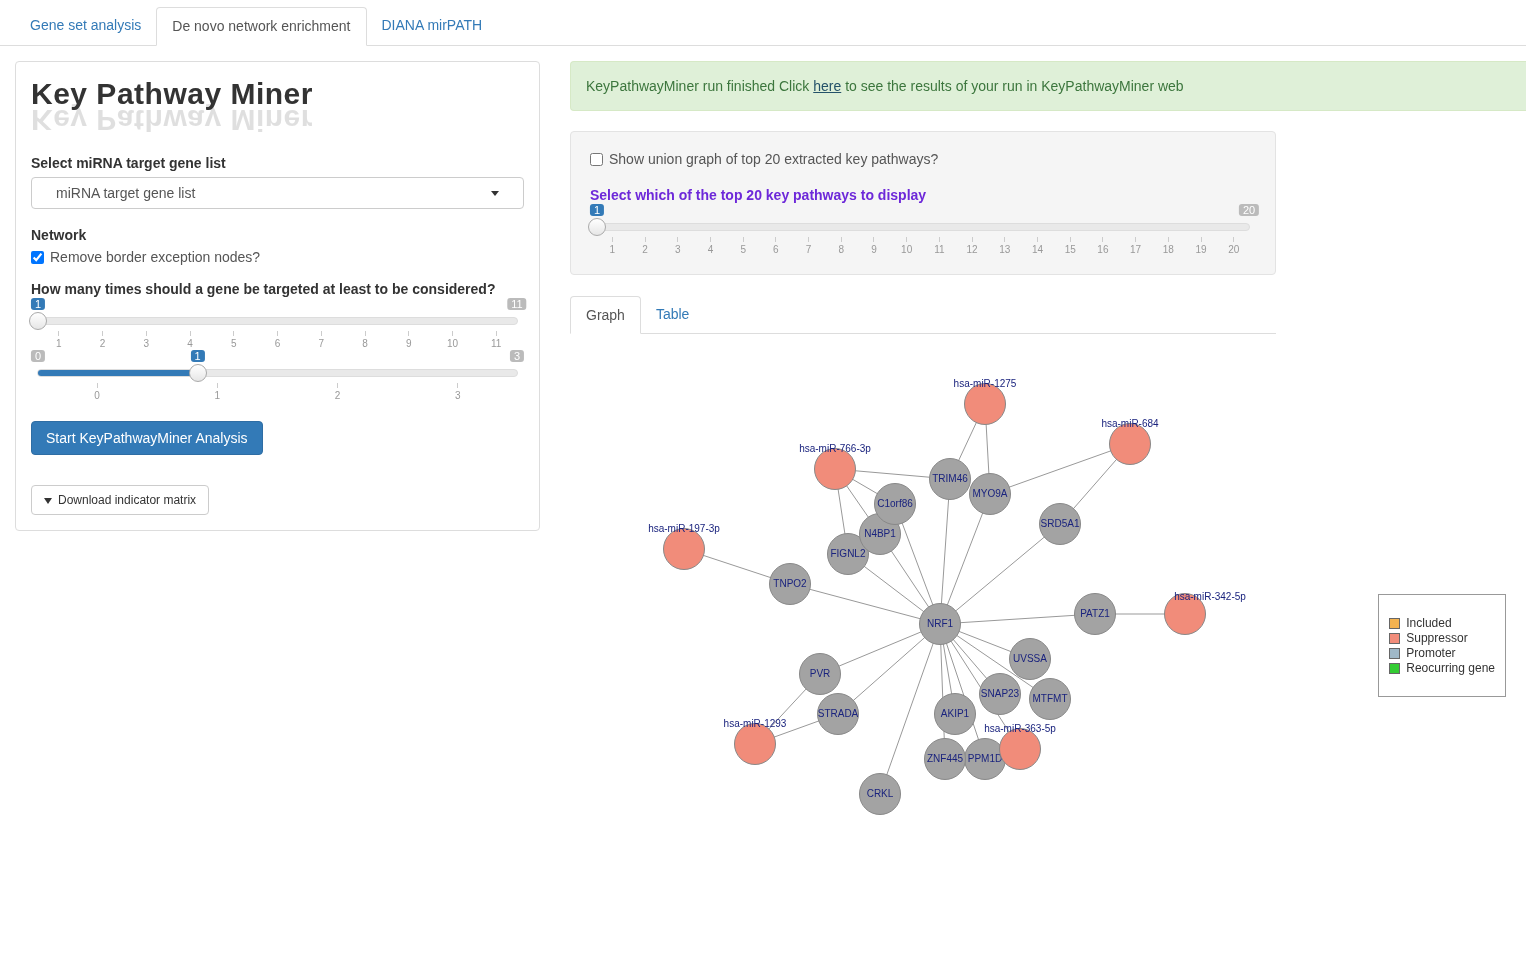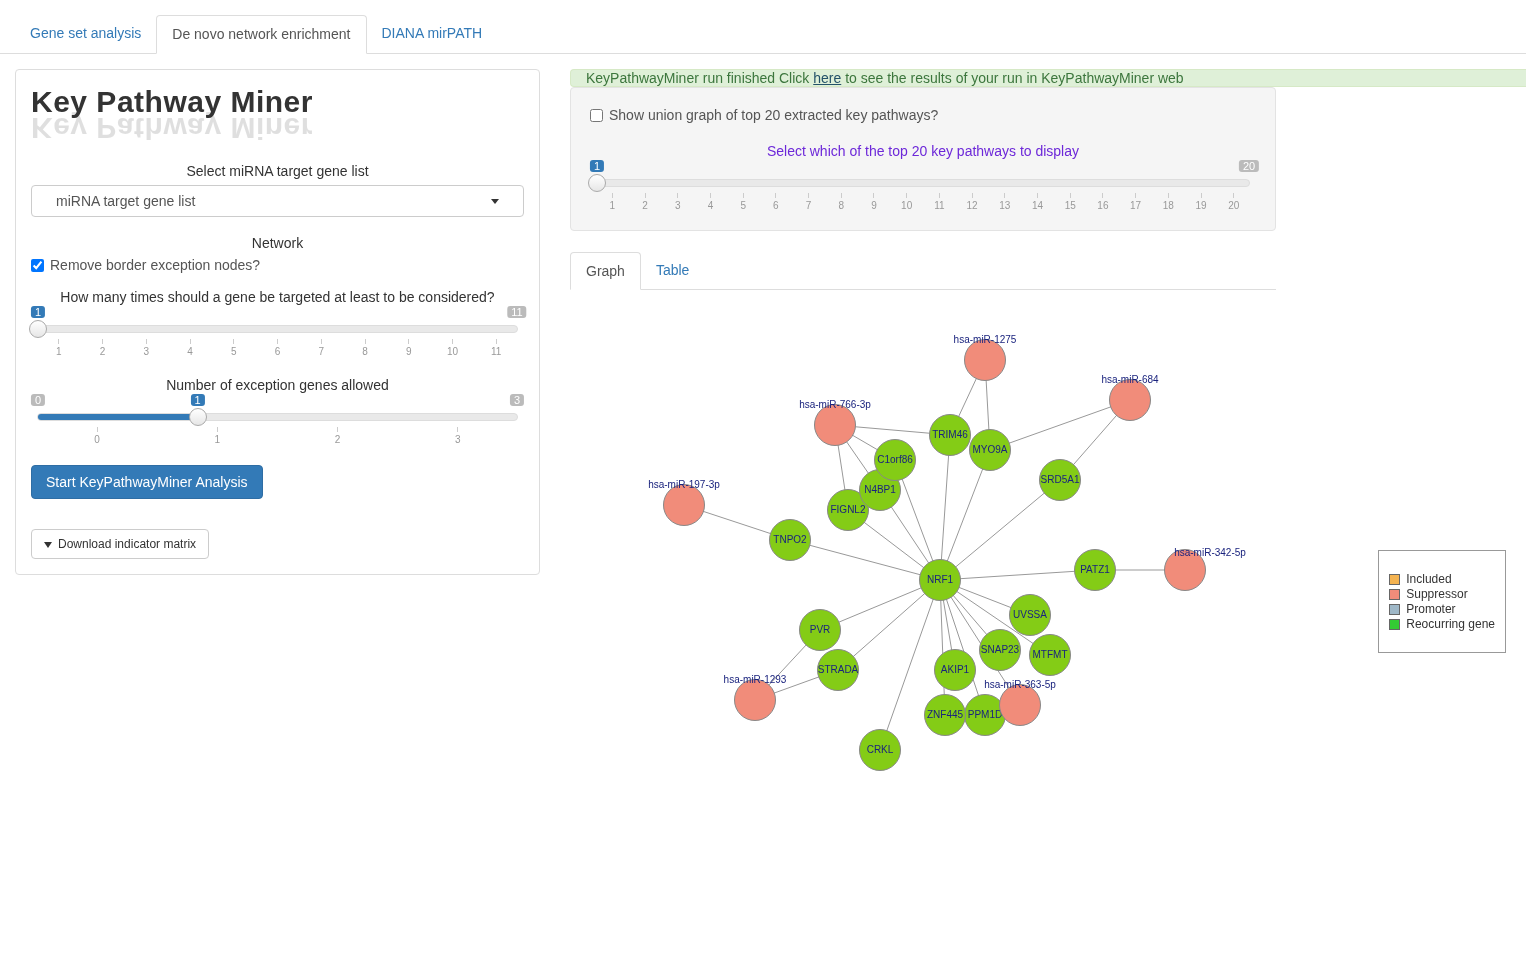--- a/index.html
+++ b/index.html
@@ -7,21 +7,21 @@
     font-family: "Helvetica Neue", Helvetica, Arial, sans-serif;
     font-size: 14px;
     color: #333;
     background: #fff;
     width: 1526px;
   }
   .tabs-main {
     display: flex;
     border-bottom: 1px solid #ddd;
     padding-left: 15px;
-    padding-top: 14px;
+    padding-top: 6px;
   }
   .tabs-main .tab {
     padding: 10px 15px 11px;
     color: #337ab7;
     cursor: pointer;
     border-top-left-radius: 4px;
     border-top-right-radius: 4px;
     font-size: 14px;
     position: relative;
     bottom: -1px;
@@ -64,26 +64,25 @@
   .kpm-logo .reflection {
     font-size: 30px;
     font-weight: bold;
     letter-spacing: 0.5px;
     transform: scaleY(-1);
     opacity: 0.15;
     margin-top: -8px;
     filter: blur(0.5px);
   }
   .form-label {
-    font-weight: normal;
+    font-weight: bold;
     font-size: 14px;
     color: #333;
     margin-bottom: 6px;
     display: block;
-    text-align: center;
   }
   .form-select {
     width: 100%;
     padding: 7px 24px;
     border: 1px solid #ccc;
     border-radius: 4px;
     background: #fff;
     display: flex;
     justify-content: space-between;
     align-items: center;
@@ -187,23 +186,24 @@
     font-size: 12px;
     display: inline-flex;
     align-items: center;
     gap: 6px;
   }
   .alert-success {
     background: #dff0d8;
     border: 1px solid #d6e9c6;
     border-right: none;
     color: #3c763d;
-    padding: 0 15px;
+    padding: 16px 15px;
     border-radius: 4px 0 0 4px;
     font-size: 14px;
+    margin-bottom: 20px;
   }
   .alert-success a { color: #245269; text-decoration: underline; cursor: pointer; }
   .control-panel {
     background: #f5f5f5;
     border: 1px solid #e3e3e3;
     border-radius: 4px;
     padding: 19px;
     margin-right: 250px;
     margin-bottom: 20px;
   }
@@ -247,21 +247,21 @@
     line-height: 1;
     padding: 2px;
   }
   .node-label-out {
     position: absolute;
     font-size: 10px;
     color: #1a237e;
     transform: translate(-50%, -50%);
     white-space: nowrap;
   }
-  .node.gray { background: #84cc16; }
+  .node.gray { background: #a3a3a3; }
   .node.red { background: #f18c7a; }
   .legend-box {
     position: absolute;
     right: 0;
     top: 250px;
     border: 1px solid #999;
     background: #fff;
     padding: 20px 10px;
     font-size: 12px;
   }
@@ -323,21 +323,20 @@
             <div class="tick">5</div>
             <div class="tick">6</div>
             <div class="tick">7</div>
             <div class="tick">8</div>
             <div class="tick">9</div>
             <div class="tick">10</div>
             <div class="tick">11</div>
           </div>
       </div>
 
-      <label class="form-label">Number of exception genes allowed</label>
       <div class="slider-wrap">
         <div class="slider-track">
           <div class="slider-fill" style="width:33.3%"></div>
           <div class="slider-badge gray" style="left:0%">0</div>
           <div class="slider-badge" style="left:33.3%">1</div>
           <div class="slider-badge gray" style="left:100%">3</div>
           <div class="slider-handle" style="left:33.3%"></div>
         </div>
         <div class="slider-ticks" id="ticks2">
             <div class="tick">0</div>

